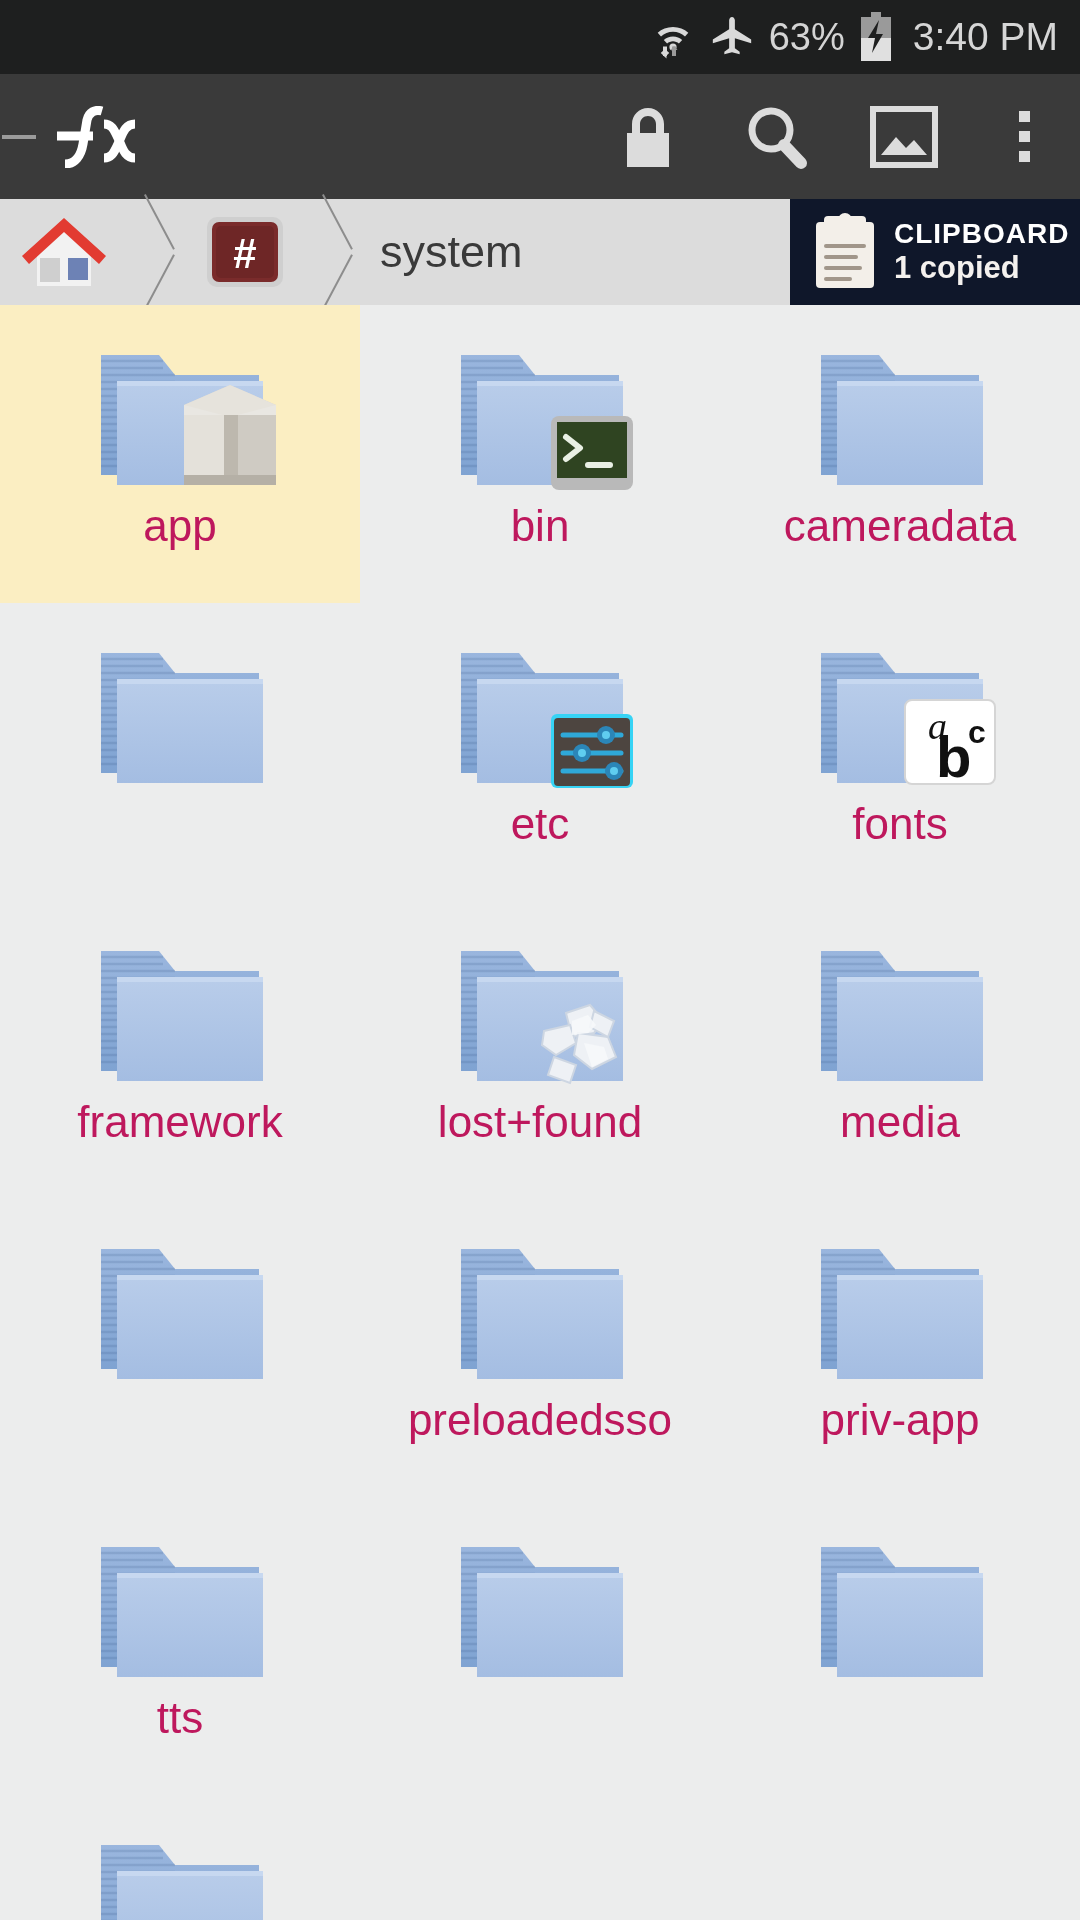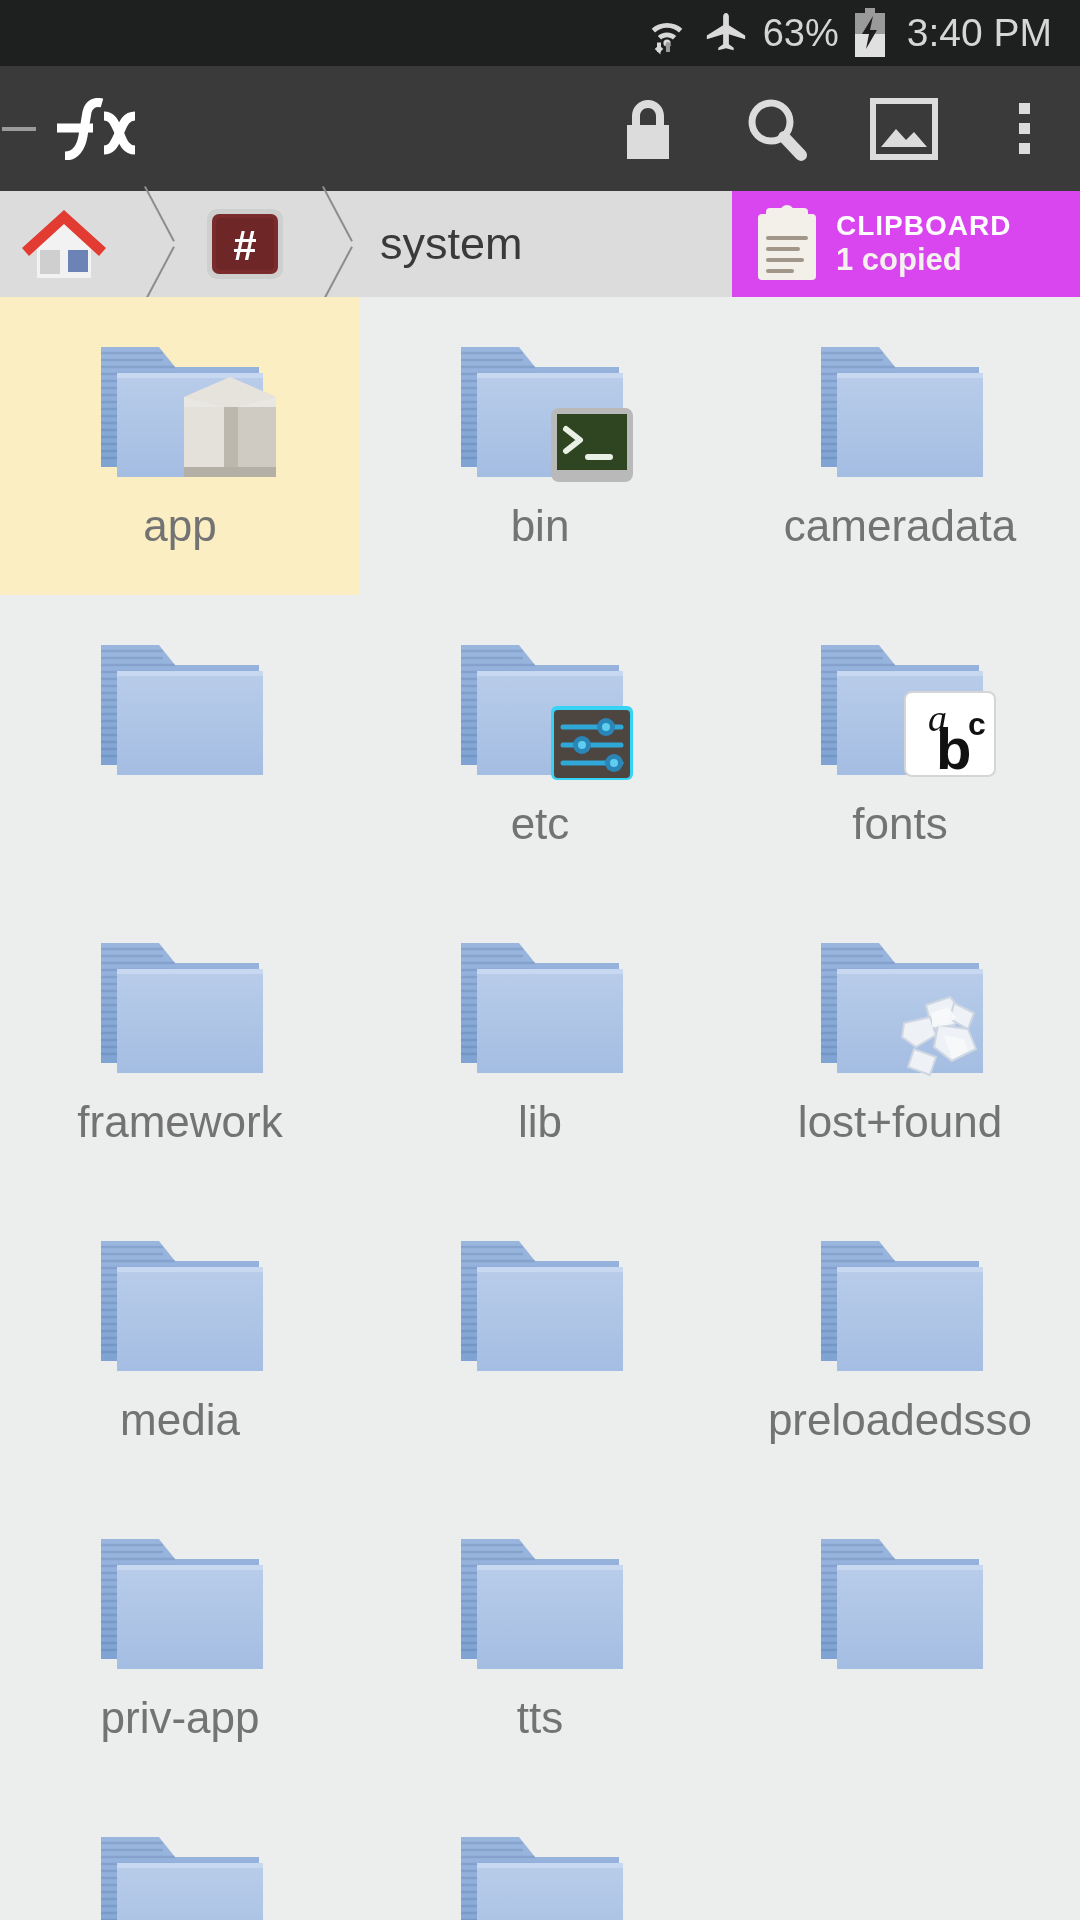--- a/index.html
+++ b/index.html
@@ -5,26 +5,26 @@
   * { box-sizing: border-box; margin: 0; padding: 0; }
   html, body {
     width: 1080px; height: 1920px;
     background: #eceded;
     font-family: "Liberation Sans", sans-serif;
     overflow: hidden;
   }
 
   
   .statusbar {
-    height: 66px;
+    height: 74px;
     background: #1e1f1f;
     display: flex;
     align-items: center;
     justify-content: flex-end;
-    padding-right: 28px;
+    padding-right: 22px;
     gap: 14px;
   }
   .sb-icon { display: flex; align-items: center; }
   .sb-text {
     color: #d4d4d4;
     font-size: 38px;
     font-weight: 300;
     letter-spacing: 0px;
     line-height: 1;
     font-family: "Liberation Sans", sans-serif;
@@ -107,22 +107,22 @@
 
   .crumb-label {
     font-size: 45px;
     color: #3a3a3a;
     font-weight: 400;
     white-space: nowrap;
     text-align: right;
   }
   .clipboard {
     margin-left: auto;
-    background: #d946ef;
-    width: 348px;
+    background: #0f172a;
+    width: 290px;
     display: flex;
     align-items: center;
     gap: 16px;
     padding-left: 22px;
   }
   .cb-text { display: flex; flex-direction: column; line-height: 1.15; }
   .cb-title {
     color: #ffffff;
     font-size: 28px;
     font-weight: bold;
@@ -151,23 +151,22 @@
   }
   .cell.selected { background: #fbeec2; }
   .icon-wrap {
     width: 200px; height: 170px;
     position: relative;
     display: flex;
     align-items: center;
     justify-content: center;
   }
   .cell-label {
-    margin-top: 8px;
     font-size: 44px;
-    color: #737373;
+    color: #be185d;
     font-weight: 400;
     white-space: nowrap;
     text-align: left;
   }
 
   
   .folder-svg { width: 178px; height: 150px; display: block; }
   .badge {
     position: absolute;
     right: 6px;
@@ -509,43 +508,20 @@
               <stop offset="1" stop-color="#a4bde2"></stop>
       </linearGradient>
     </defs>
     <path d="M10 14h58l16 20h84v100H10z" fill="url(#fb)"></path>
     <g opacity="0.16">
       <path d="M10 20h62M10 27h62M10 34h74M10 41h74M10 48h74M10 55h74M10 62h74M10 69h74M10 76h74M10 83h74M10 90h74M10 97h74M10 104h74M10 111h74M10 118h74M10 125h74" stroke="#2f4f7f" stroke-width="2.4"></path>
     </g>
     <path d="M26 40h146v104H26z" fill="url(#ff)"></path>
     <path d="M26 40h146v5H26z" fill="#c7d8f0"></path>
   </svg>
-      </div>
-      <div class="cell-label">lib</div>
-    </div>
-    <div class="cell">
-      <div class="icon-wrap">
-  <svg class="folder-svg" viewBox="0 0 178 150">
-    <defs>
-      <linearGradient id="fb" x1="0" y1="0" x2="0" y2="1">
-        <stop offset="0" stop-color="#9ab6de"></stop>
-              <stop offset="1" stop-color="#7fa3d2"></stop>
-      </linearGradient>
-      <linearGradient id="ff" x1="0" y1="0" x2="0" y2="1">
-        <stop offset="0" stop-color="#b9cdea"></stop>
-              <stop offset="1" stop-color="#a4bde2"></stop>
-      </linearGradient>
-    </defs>
-    <path d="M10 14h58l16 20h84v100H10z" fill="url(#fb)"></path>
-    <g opacity="0.16">
-      <path d="M10 20h62M10 27h62M10 34h74M10 41h74M10 48h74M10 55h74M10 62h74M10 69h74M10 76h74M10 83h74M10 90h74M10 97h74M10 104h74M10 111h74M10 118h74M10 125h74" stroke="#2f4f7f" stroke-width="2.4"></path>
-    </g>
-    <path d="M26 40h146v104H26z" fill="url(#ff)"></path>
-    <path d="M26 40h146v5H26z" fill="#c7d8f0"></path>
-  </svg>
     <svg class="badge paper" viewBox="0 0 106 92">
       <g fill="#eef1f5" stroke="#cdd6e2" stroke-width="2">
         <path d="M34 16l24-8 14 16-10 12-22 4z"></path>
         <path d="M12 34l26-6 6 18-20 12-14-10z"></path>
         <path d="M46 36l30 4 8 20-24 12-18-14z"></path>
         <path d="M22 60l22 8-6 18-22-8z"></path>
         <path d="M62 14l20 10-6 16-18-10z"></path>
       </g>
       <g fill="#f7f9fb" opacity="0.9">
         <path d="M40 24l16-6 8 10-8 8-16 2z"></path>

